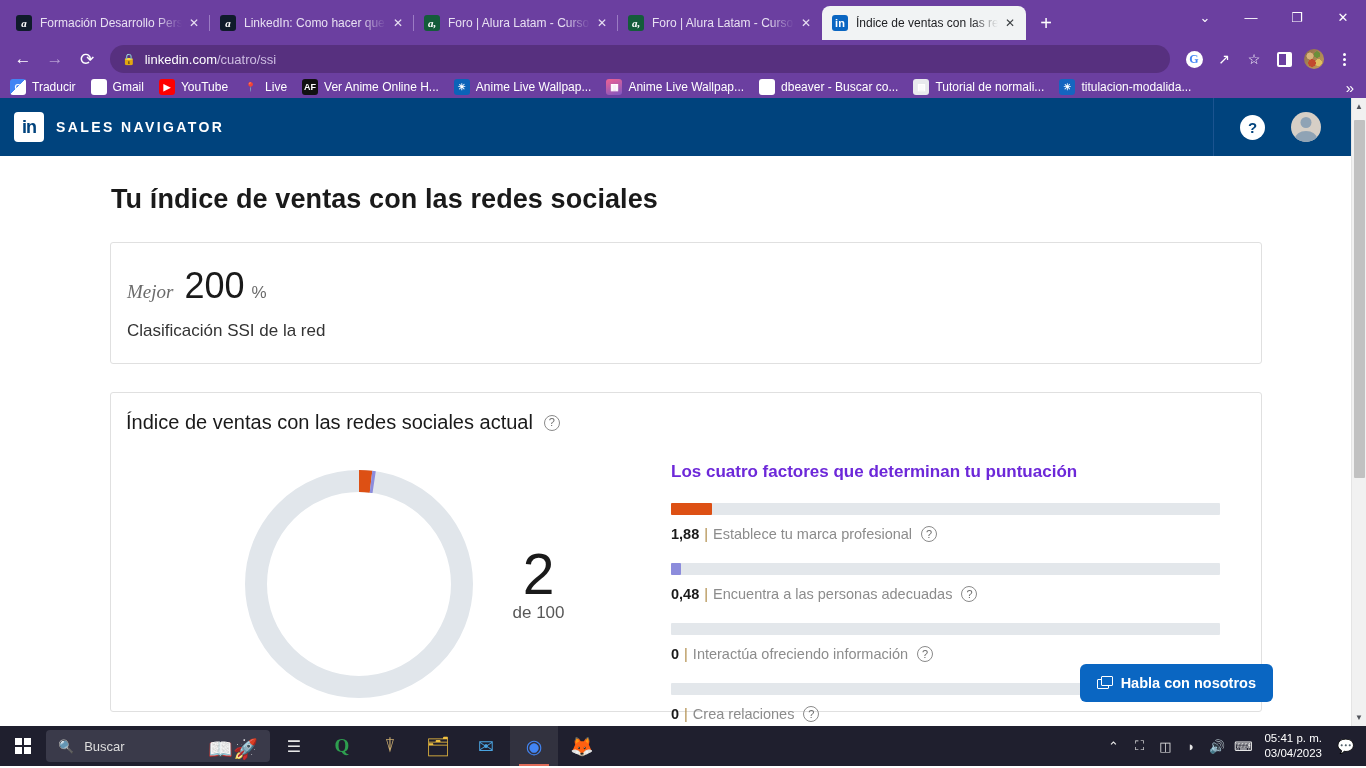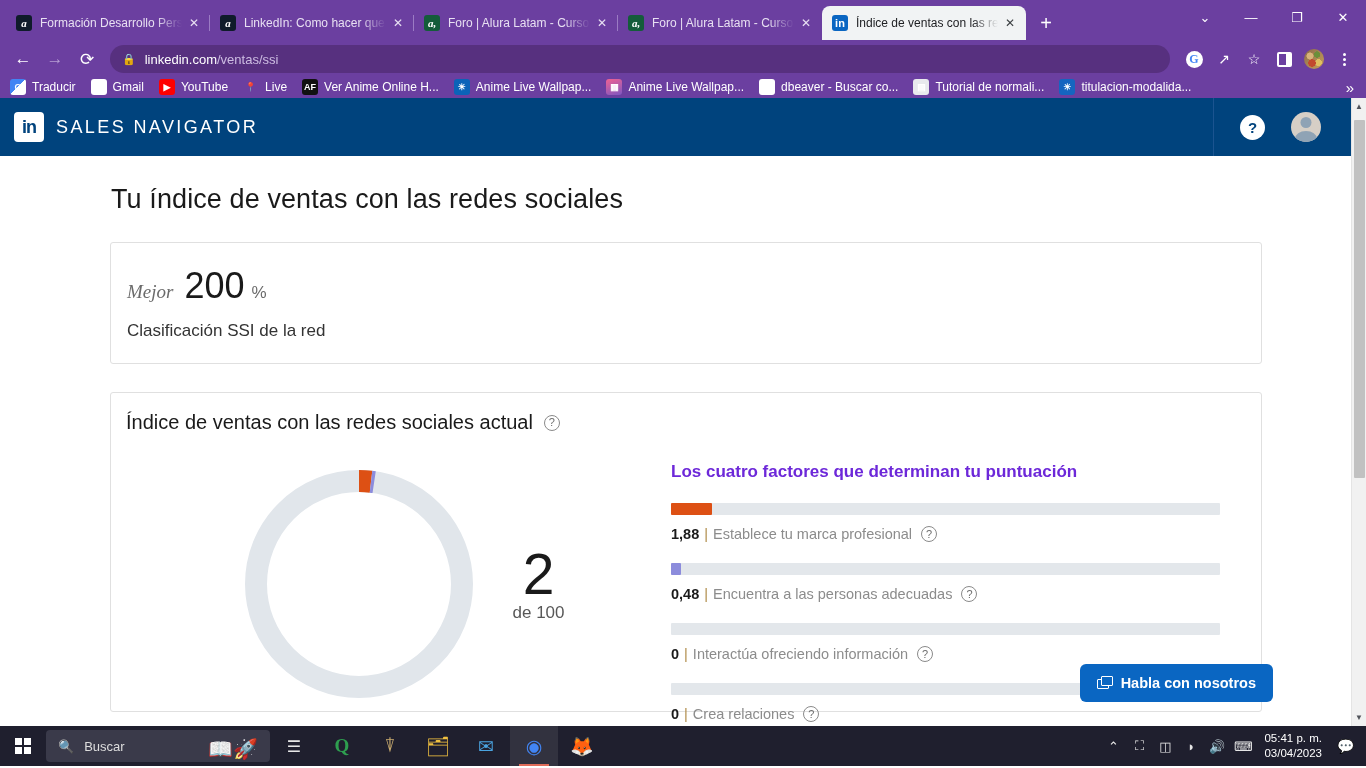--- a/index.html
+++ b/index.html
@@ -146,22 +146,22 @@
     height:58px; background:#00437d; display:flex; align-items:center;
     padding-left:14px; width:1351px;
   }
   .li-logo-box {
     width:30px; height:30px; background:#fff; border-radius:4px;
     display:flex; align-items:center; justify-content:center;
     font-family:"Liberation Sans", sans-serif; font-weight:bold;
     font-size:18px; color:#00437d; letter-spacing:-1px;
   }
   .li-word {
-    color:#fff; font-size:18px; letter-spacing:2.4px; margin-left:12px;
-    font-weight:400;
+    color:#fff; font-size:14px; letter-spacing:2.4px; margin-left:12px;
+    font-weight:700;
   }
   .li-right { margin-left:auto; display:flex; align-items:center; height:58px; }
   .li-div { width:1px; height:58px; background:#1b5490; }
   .li-help {
     width:25px;height:25px;border-radius:50%;background:#fff;
     color:#00437d;display:flex;align-items:center;justify-content:center;
     font-weight:bold;font-size:15px;margin:0 26px;
   }
   .li-avatar {
     width:30px;height:30px;border-radius:50%;
@@ -170,21 +170,21 @@
   .li-avatar::before{content:"";position:absolute;left:50%;top:5px;
     transform:translateX(-50%);width:11px;height:11px;border-radius:50%;
     background:#8fa3b5;}
   .li-avatar::after{content:"";position:absolute;left:50%;bottom:-5px;
     transform:translateX(-50%);width:22px;height:16px;border-radius:50% 50% 0 0;
     background:#8fa3b5;}
 
   
   .page { width:1351px; background:#fff; }
   .page-title {
-    font-size:27px; color:#1a1a1a; font-weight:400;
+    font-size:27px; color:#1a1a1a; font-weight:700;
     padding:28px 0 0 111px; letter-spacing:.1px;
   }
   .card {
     margin:27px 0 0 110px; width:1152px; background:#fff;
     border:1px solid #e0e0e0; border-radius:3px;
   }
   .card.c1 { padding:22px 0 22px 16px; }
   .card.c2 { margin-top:28px; padding:18px 0 0 15px; height:320px; }
 
   .rank-line { display:flex; align-items:baseline; }
@@ -339,21 +339,21 @@
     </div>
   </div>
 
   <div class="toolbar">
     <div class="nav-btn">←</div>
     <div class="nav-btn dim">→</div>
     <div class="nav-btn">⟳</div>
 
     <div class="omnibox">
       <span class="lock">🔒</span>
-      <span class="url"><span>linkedin.com</span><span class="path">/ventas/ssi</span></span>
+      <span class="url"><span>linkedin.com</span><span class="path">/cuatro/ssi</span></span>
     </div>
 
     <div class="tb-right">
       <div class="tb-ico">
           <span class="g-circle">G</span>
         </div>
       <div class="tb-ico">↗</div>
       <div class="tb-ico">☆</div>
       <div class="tb-ico">
           <span class="sidepanel-ico"></span>

